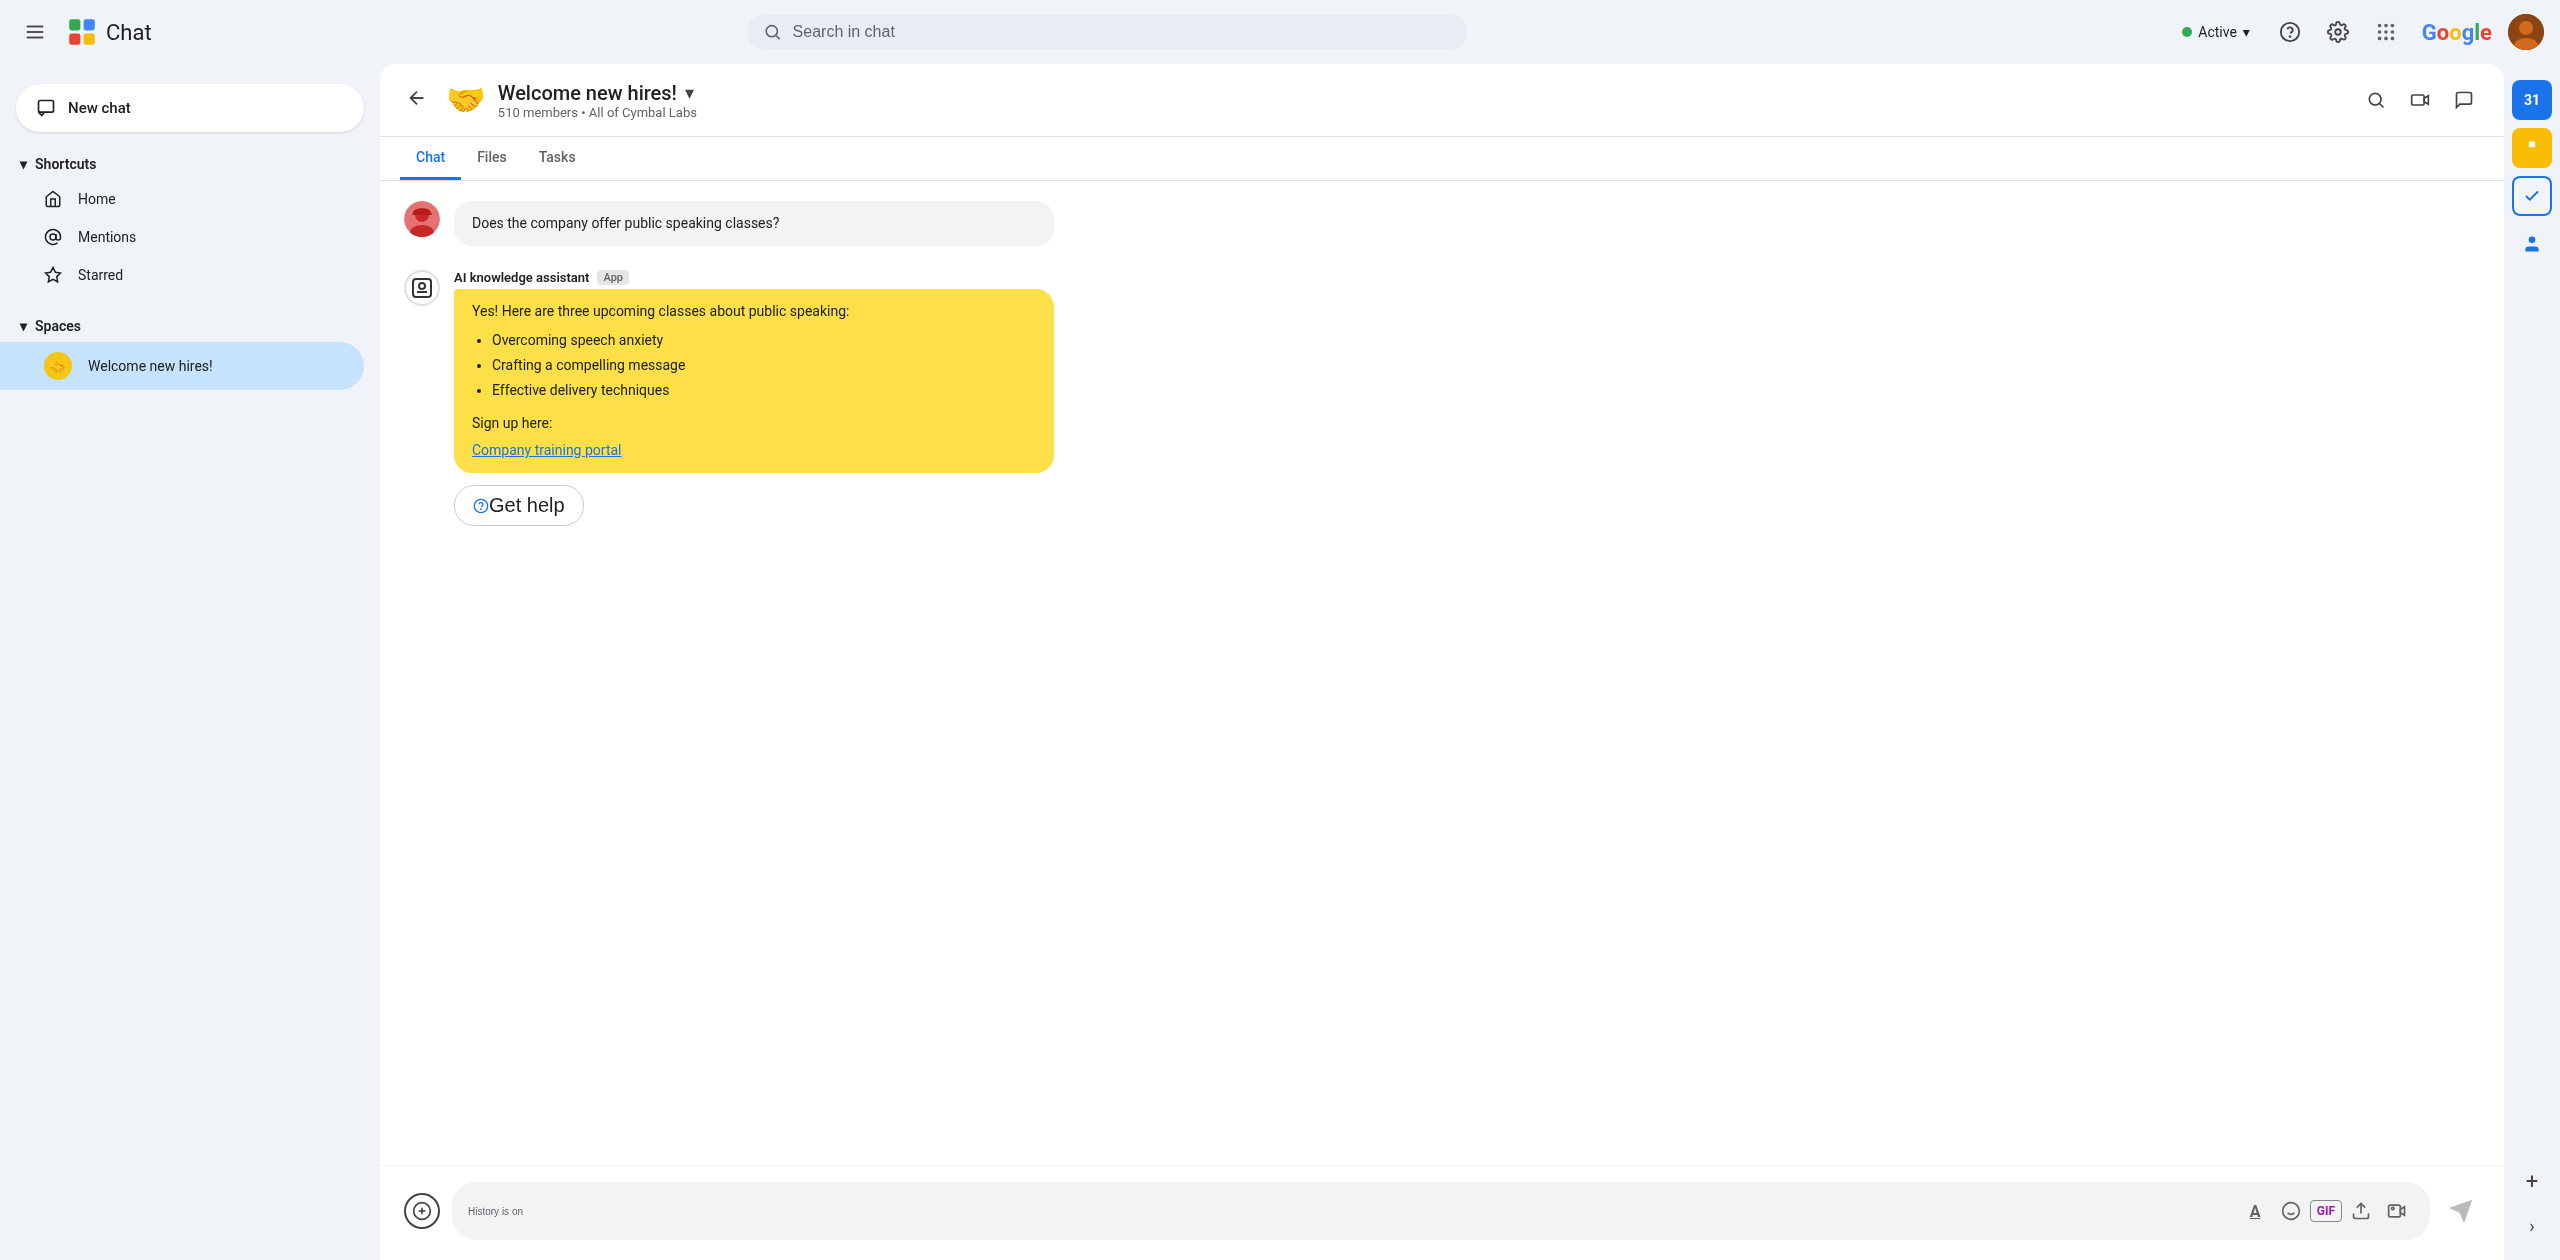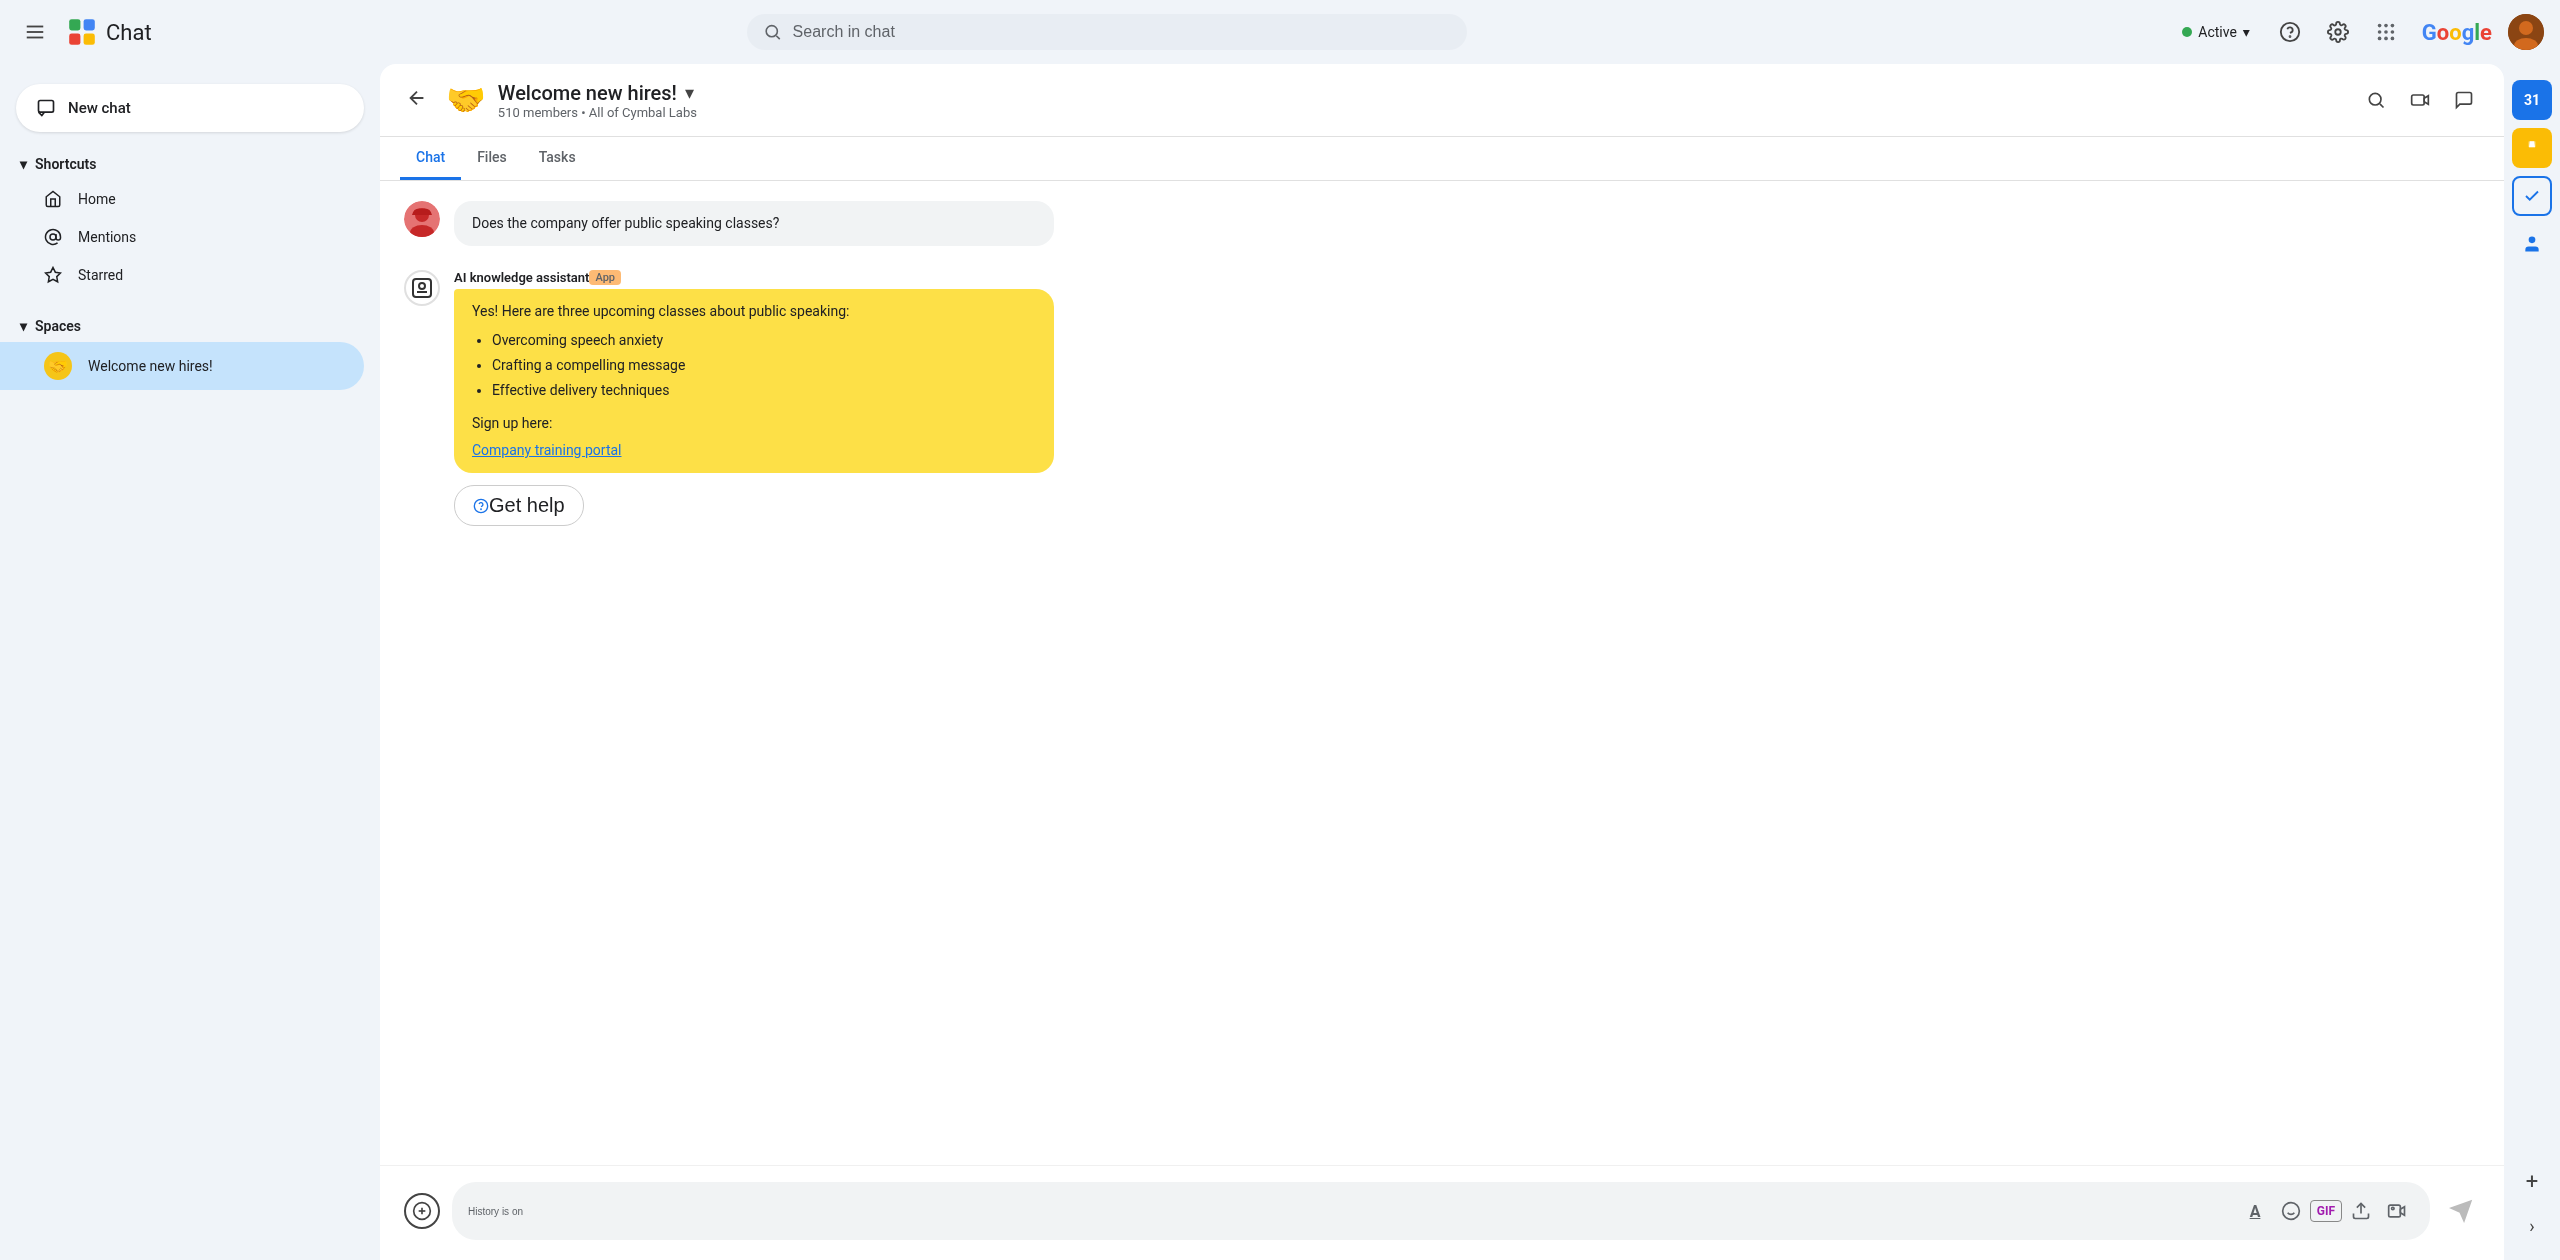--- a/index.html
+++ b/index.html
@@ -302,26 +302,26 @@
       font-size: 22px;
     }
     .message-content { flex: 1; }
     .message-sender {
       font-size: 13px;
       font-weight: 600;
       color: #202124;
       margin-bottom: 4px;
       display: flex;
       align-items: center;
-      gap: 0;
+      gap: 8px;
     }
     .app-badge {
       font-size: 11px;
       font-weight: 500;
-      background: #fdba74;
+      background: #e5e5e5;
       color: #5f6368;
       padding: 1px 6px;
       border-radius: 4px;
     }
     .message-bubble {
       background: #f1f3f4;
       border-radius: 18px;
       padding: 12px 18px;
       font-size: 14px;
       color: #202124;

